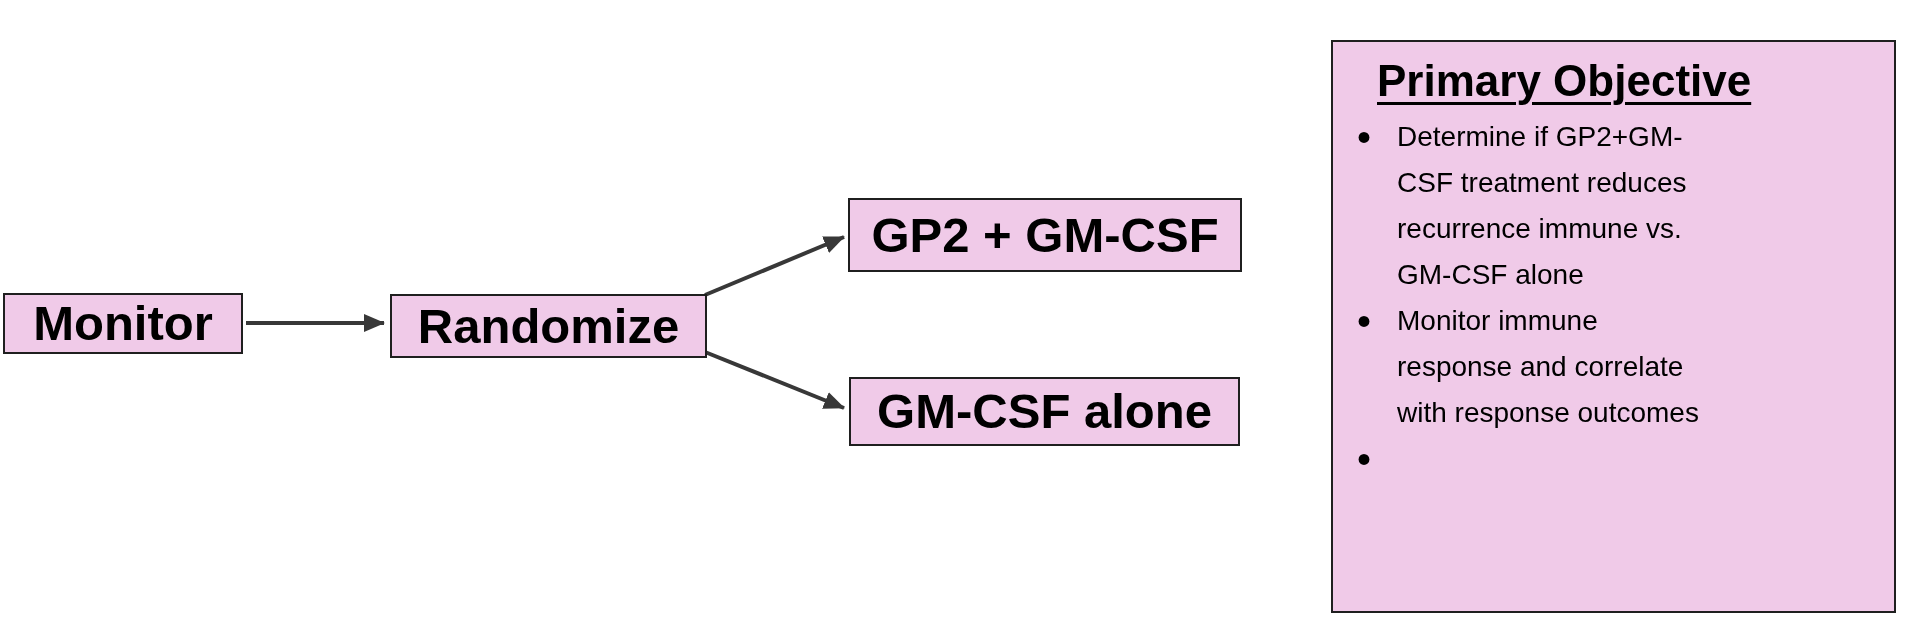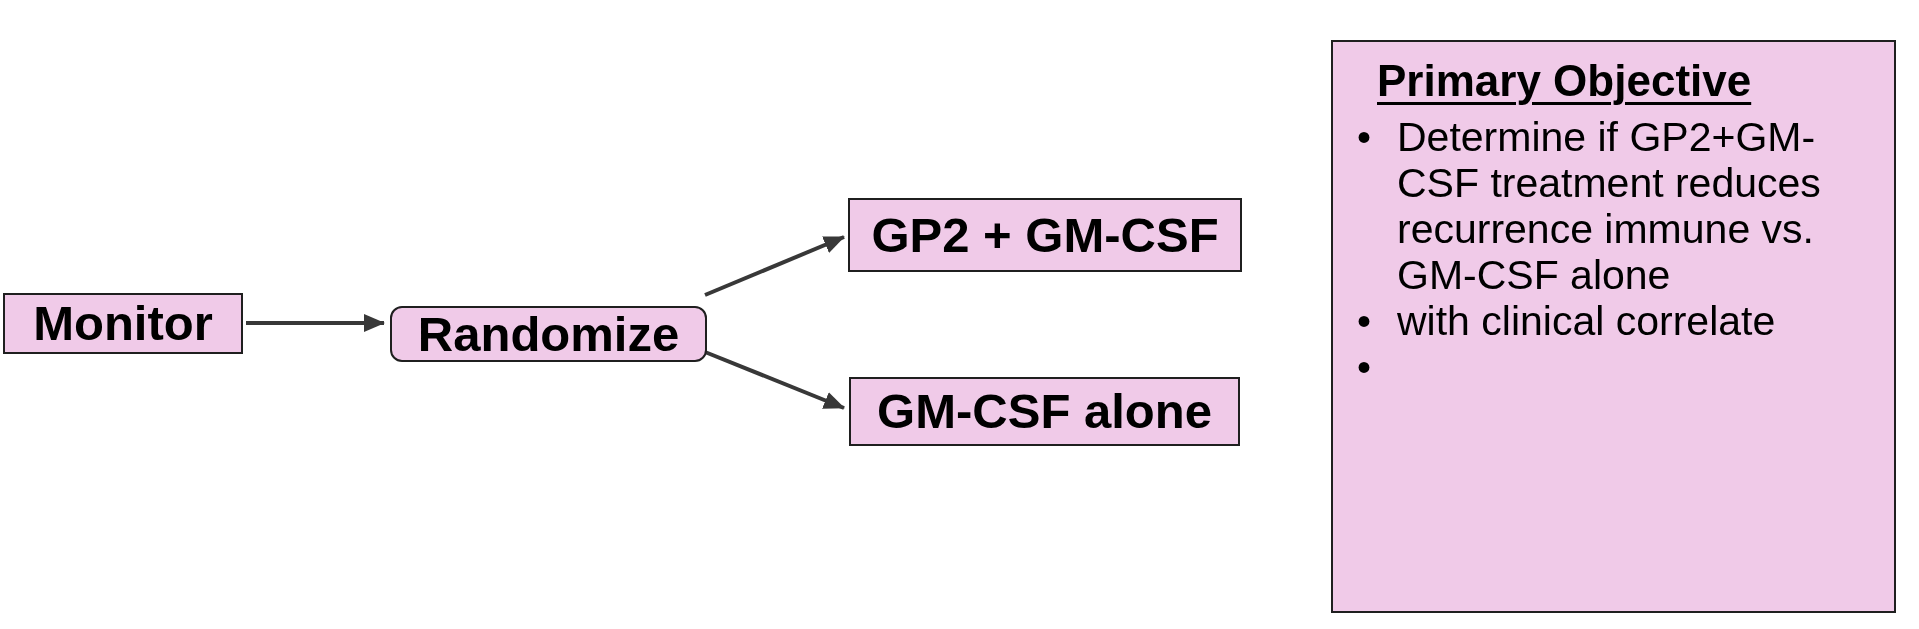--- a/index.html
+++ b/index.html
@@ -25,21 +25,21 @@
     box-sizing: border-box;
     display: flex;
     align-items: center;
     justify-content: center;
     font-weight: bold;
     font-size: 49px;
     line-height: 1;
     white-space: nowrap;
   }
   .node-enroll     { left: 3px;   top: 293px; width: 240px; height: 61px; }
-  .node-randomize  { left: 390px; top: 306px; width: 317px; height: 56px; border-radius: 12px; }
+  .node-randomize  { left: 390px; top: 294px; width: 317px; height: 64px; }
   .node-gp2        { left: 848px; top: 198px; width: 394px; height: 74px; }
   .node-gmcsf      { left: 849px; top: 377px; width: 391px; height: 69px; }
 
   .panel {
     position: absolute;
     left: 1331px; top: 40px;
     width: 565px; height: 573px;
     background: #f0cae8;
     border: 2px solid #1f1f1f;
     box-sizing: border-box;
@@ -63,21 +63,21 @@
   }
   .bullet-marker {
     width: 40px;
     flex: 0 0 40px;
     font-size: 40px;
     line-height: 46px;
   }
   .bullet-lines { display: block; }
   .bullet-line {
     display: block;
-    font-size: 41px;
+    font-size: 28px;
     line-height: 46px;
     white-space: nowrap;
   }
 </style>
 </head>
 <body>
 
 <div class="canvas">
 
   <svg class="arrows-layer" viewBox="0 0 1919 629" xmlns="http://www.w3.org/2000/svg">
@@ -118,21 +118,23 @@
         <span class="bullet-line">CSF treatment reduces</span>
         <span class="bullet-line">recurrence immune vs.</span>
         <span class="bullet-line">GM-CSF alone</span>
       </span>
     </div>
 
 
     <div class="bullet-item">
       <span class="bullet-marker">•</span>
       <span class="bullet-lines">
-        <span class="bullet-line">with clinical correlate</span>
+        <span class="bullet-line">Monitor immune</span>
+        <span class="bullet-line">response and correlate</span>
+        <span class="bullet-line">with response outcomes</span>
       </span>
     </div>
 
     <div class="bullet-item">
       <span class="bullet-marker">•</span>
     </div>
 
   </div>
 
 </div>

